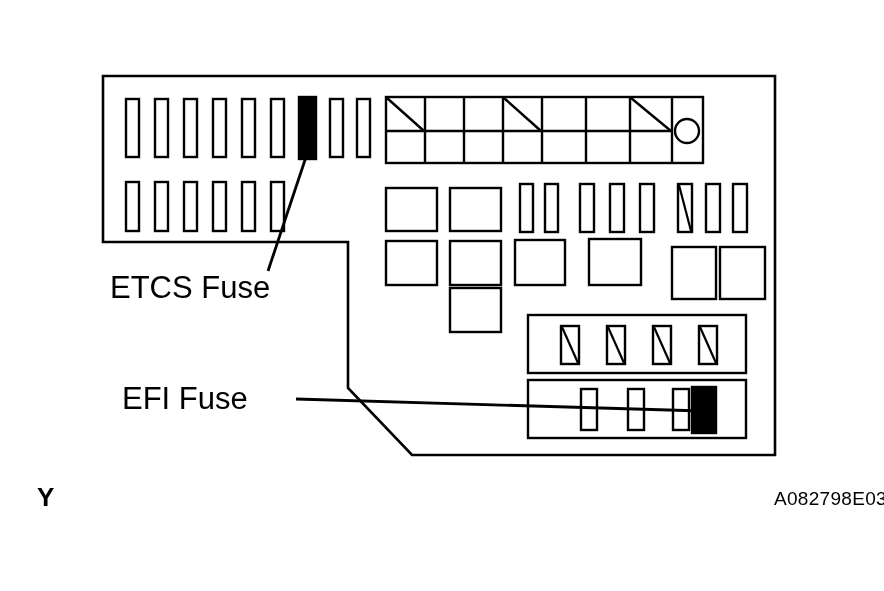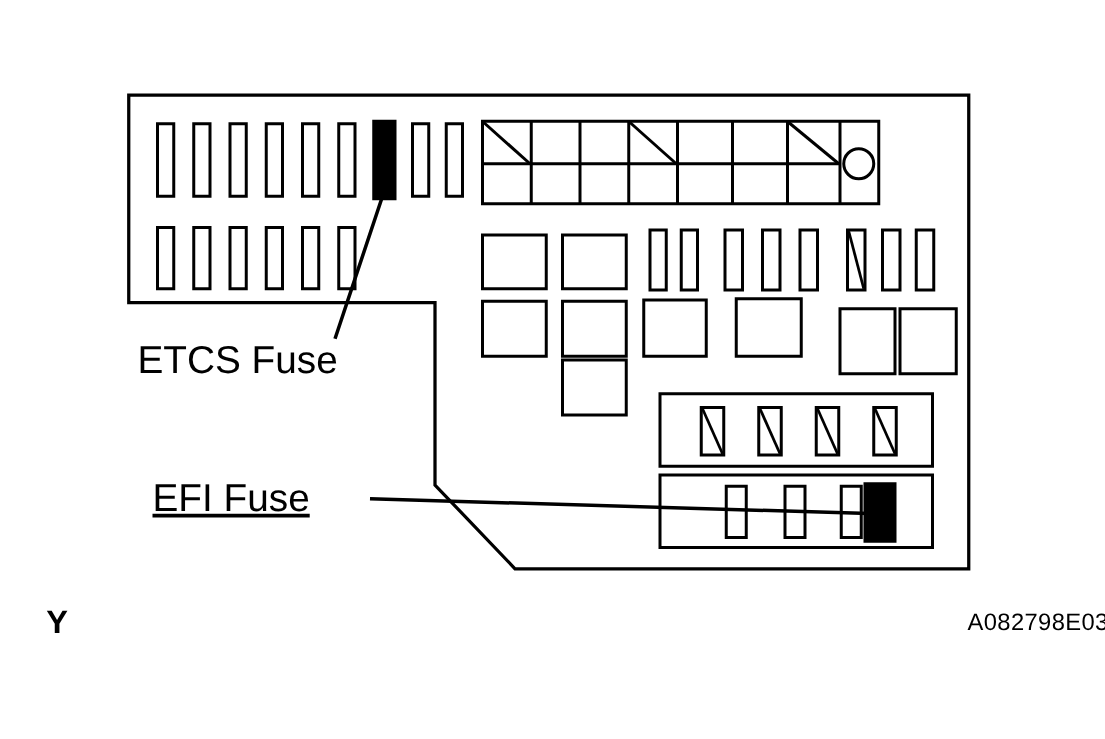--- a/index.html
+++ b/index.html
@@ -34,21 +34,20 @@
   }
   #etcs-label {
     left: 110px;
     top: 272px;
     font-size: 31px;
   }
   #efi-label {
     left: 122px;
     top: 383px;
     font-size: 31px;
-    text-decoration: underline;
   }
   #corner-marker {
     left: 37px;
     top: 484px;
     font-size: 26px;
     font-weight: bold;
   }
   #ref-code {
     left: 726px;
     top: 489px;

